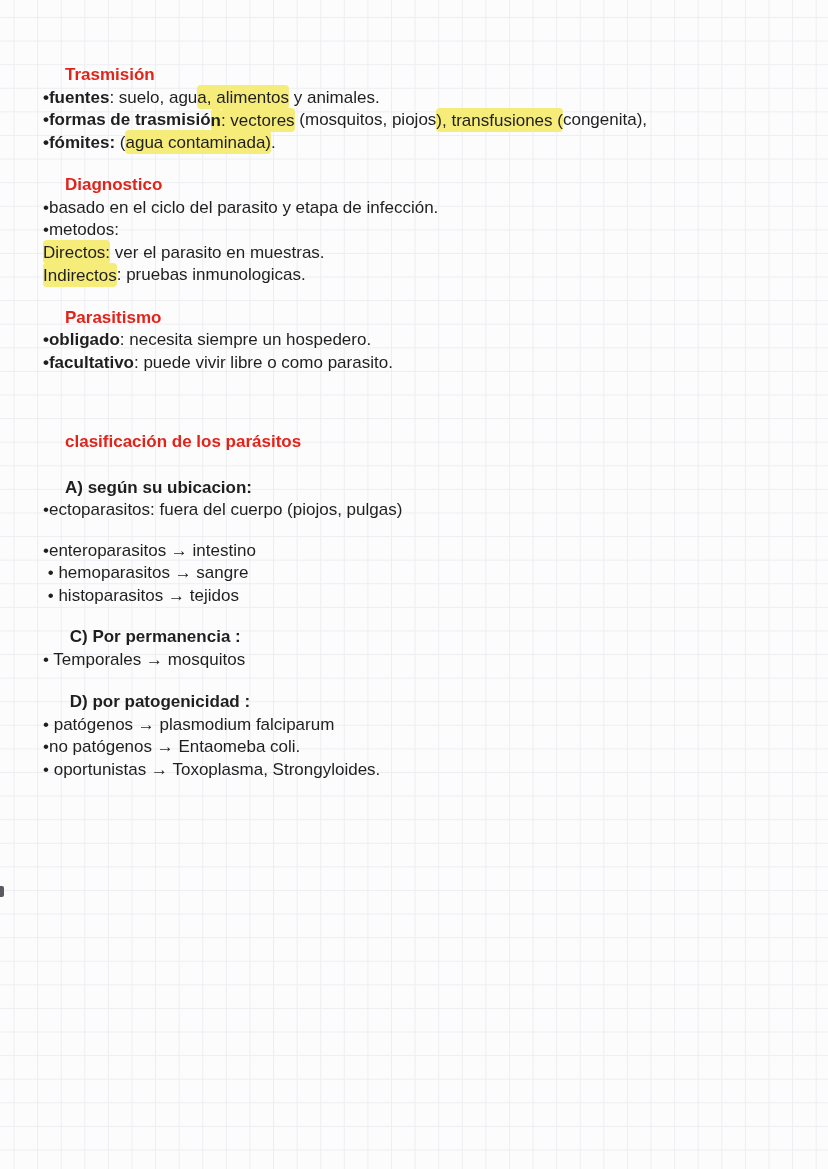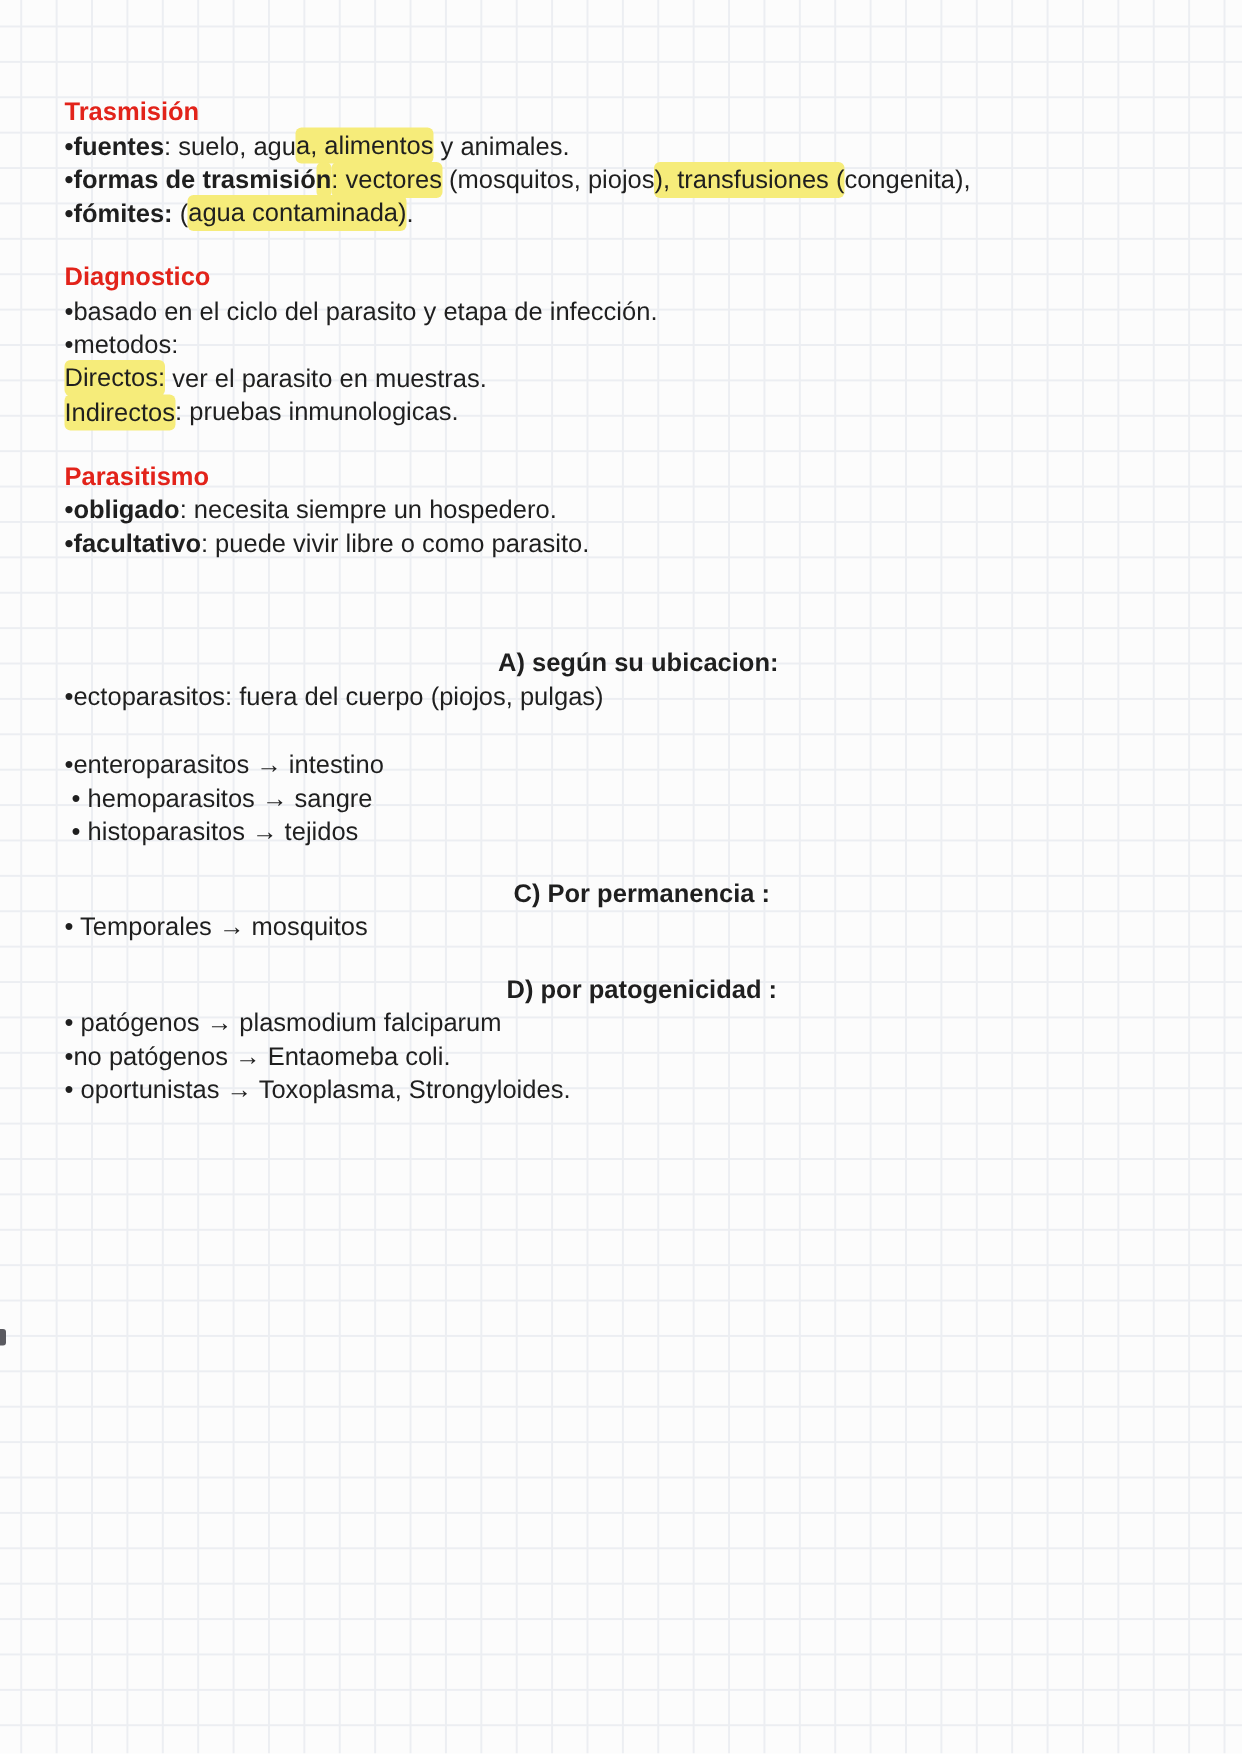--- a/index.html
+++ b/index.html
@@ -35,23 +35,23 @@
 
   .section { white-space: pre-wrap; }
   .section:nth-child(2) { margin-top: 20px; }
   .section:nth-child(3) { margin-top: 20px; }
   .section:nth-child(4) { margin-top: 57px; }
   .section:nth-child(5) { margin-top: 23px; }
   .section:nth-child(6) { margin-top: 18px; }
   .section:nth-child(7) { margin-top: 19px; }
   .section:nth-child(8) { margin-top: 20px; }
 
-  .heading { font-weight: bold; white-space: pre-wrap; }
+  .heading { font-weight: bold; white-space: pre-wrap; margin-left: 22px; }
   .heading.red { color: var(--red, #e2231a); }
-  .heading.black { color: var(--ink, #1f1f1f); text-align: center; }
+  .heading.black { color: var(--ink, #1f1f1f); }
 
   .line { white-space: pre-wrap; }
   .bold { font-weight: bold; }
 
   .hl {
     background: var(--yellow, #f6ec7a);
     border-radius: 4px;
     padding: 2.5px 0;
   }
 
@@ -67,18 +67,19 @@
 </style>
 </head>
 <body>
 
 <div class="page">
   <div class="edge-mark"></div>
   <div class="content">
       <div class="section"><div class="heading red">Trasmisión</div><div class="line"><span class="bold">•fuentes</span><span>: suelo, agu</span><span class="hl">a, alimentos</span><span> y animales.</span></div><div class="line"><span class="bold">•formas de trasmisió</span><span class="bold hl">n</span><span class="hl">: vectores</span><span> (mosquitos, piojos</span><span class="hl">), transfusiones (</span><span>congenita),</span></div><div class="line"><span class="bold">•fómites:</span><span> (</span><span class="hl">agua contaminada)</span><span>.</span></div></div>
       <div class="section"><div class="heading red">Diagnostico</div><div class="line"><span>•basado en el ciclo del parasito y etapa de infección.</span></div><div class="line"><span>•metodos:</span></div><div class="line"><span class="hl">Directos:</span><span> ver el parasito en muestras.</span></div><div class="line"><span class="hl">Indirectos</span><span>: pruebas inmunologicas.</span></div></div>
       <div class="section"><div class="heading red">Parasitismo</div><div class="line"><span class="bold">•obligado</span><span>: necesita siempre un hospedero.</span></div><div class="line"><span class="bold">•facultativo</span><span>: puede vivir libre o como parasito.</span></div></div>
+      <div class="section"><div class="heading red">clasificación de los parásitos</div></div>
       <div class="section"><div class="heading black">A) según su ubicacion:</div><div class="line"><span>•ectoparasitos: fuera del cuerpo (piojos, pulgas)</span></div></div>
       <div class="section"><div class="line"><span>•enteroparasitos → intestino</span></div><div class="line"><span> • hemoparasitos → sangre</span></div><div class="line"><span> • histoparasitos → tejidos</span></div></div>
       <div class="section"><div class="heading black"> C) Por permanencia :</div><div class="line"><span>• Temporales → mosquitos</span></div></div>
       <div class="section"><div class="heading black"> D) por patogenicidad :</div><div class="line"><span>• patógenos → plasmodium falciparum</span></div><div class="line"><span>•no patógenos → Entaomeba coli.</span></div><div class="line"><span>• oportunistas → Toxoplasma, Strongyloides.</span></div></div>
     </div>
 </div>
 
 </body></html>

